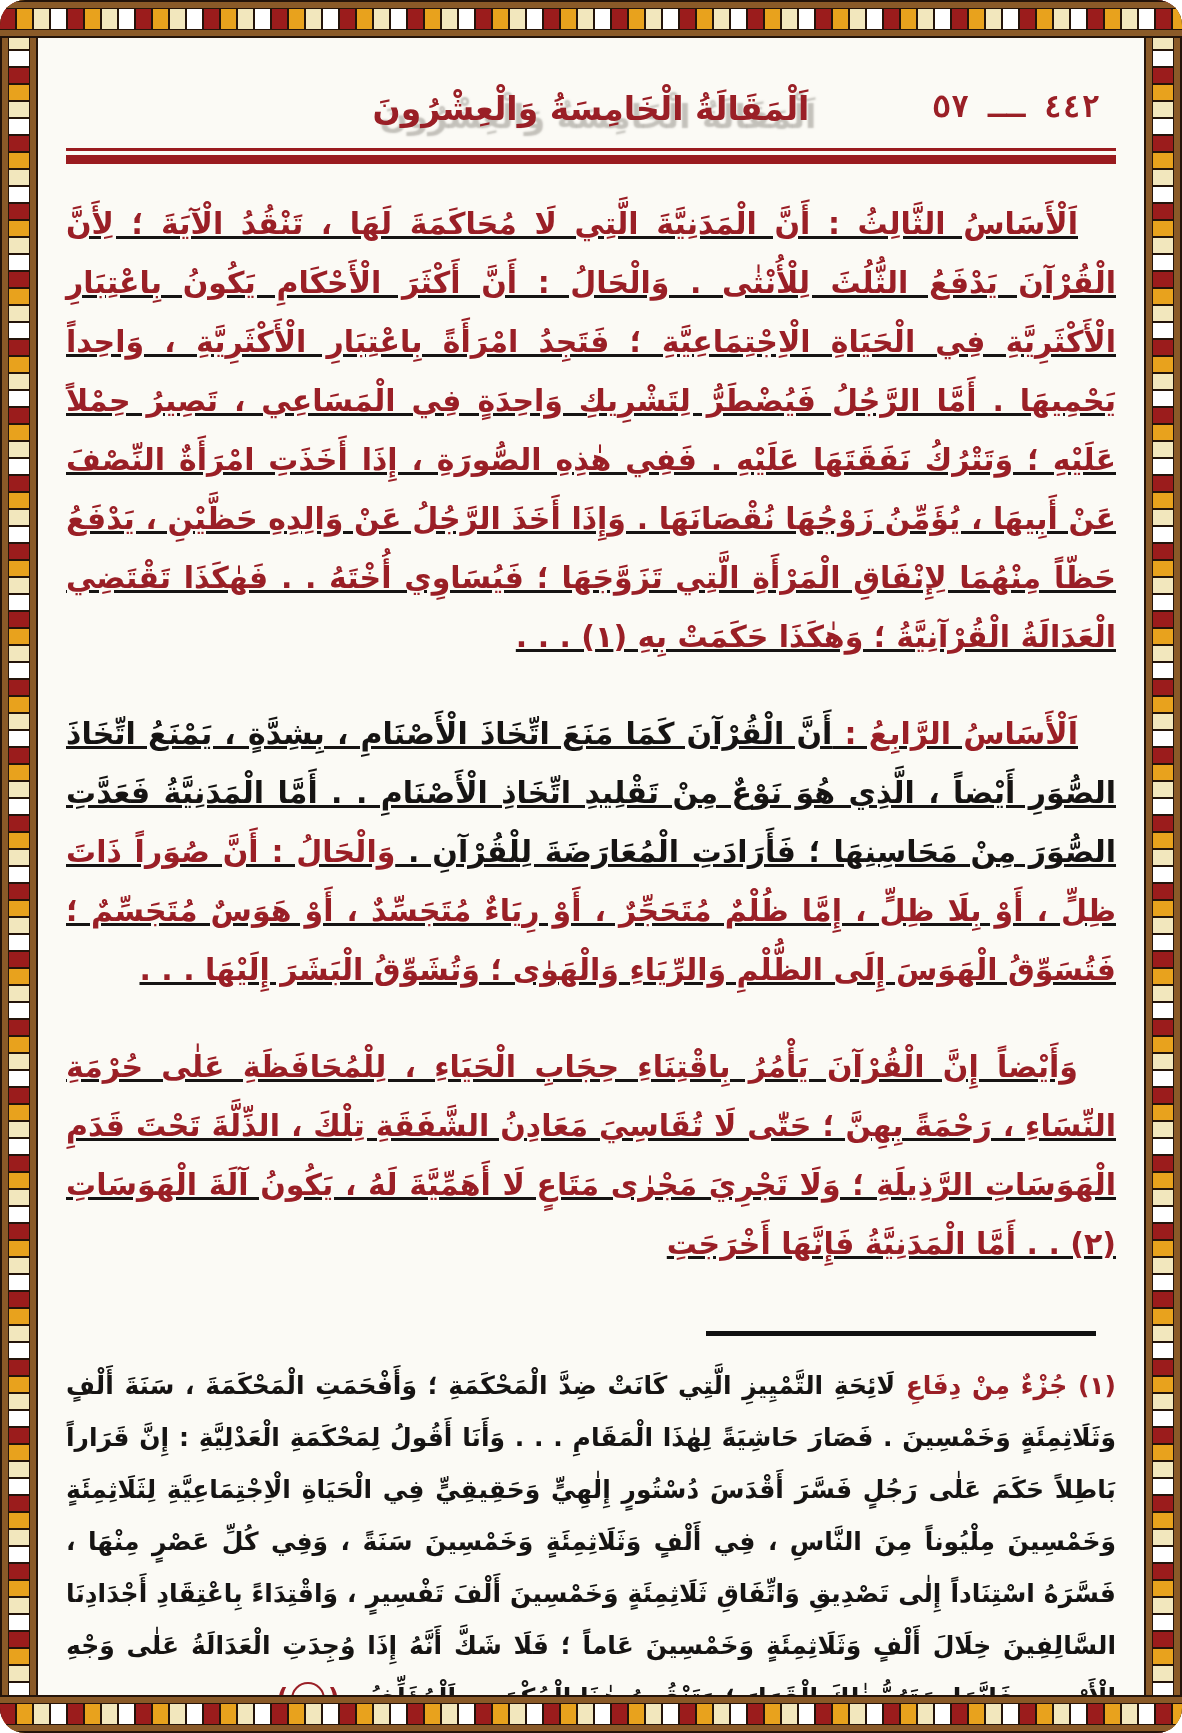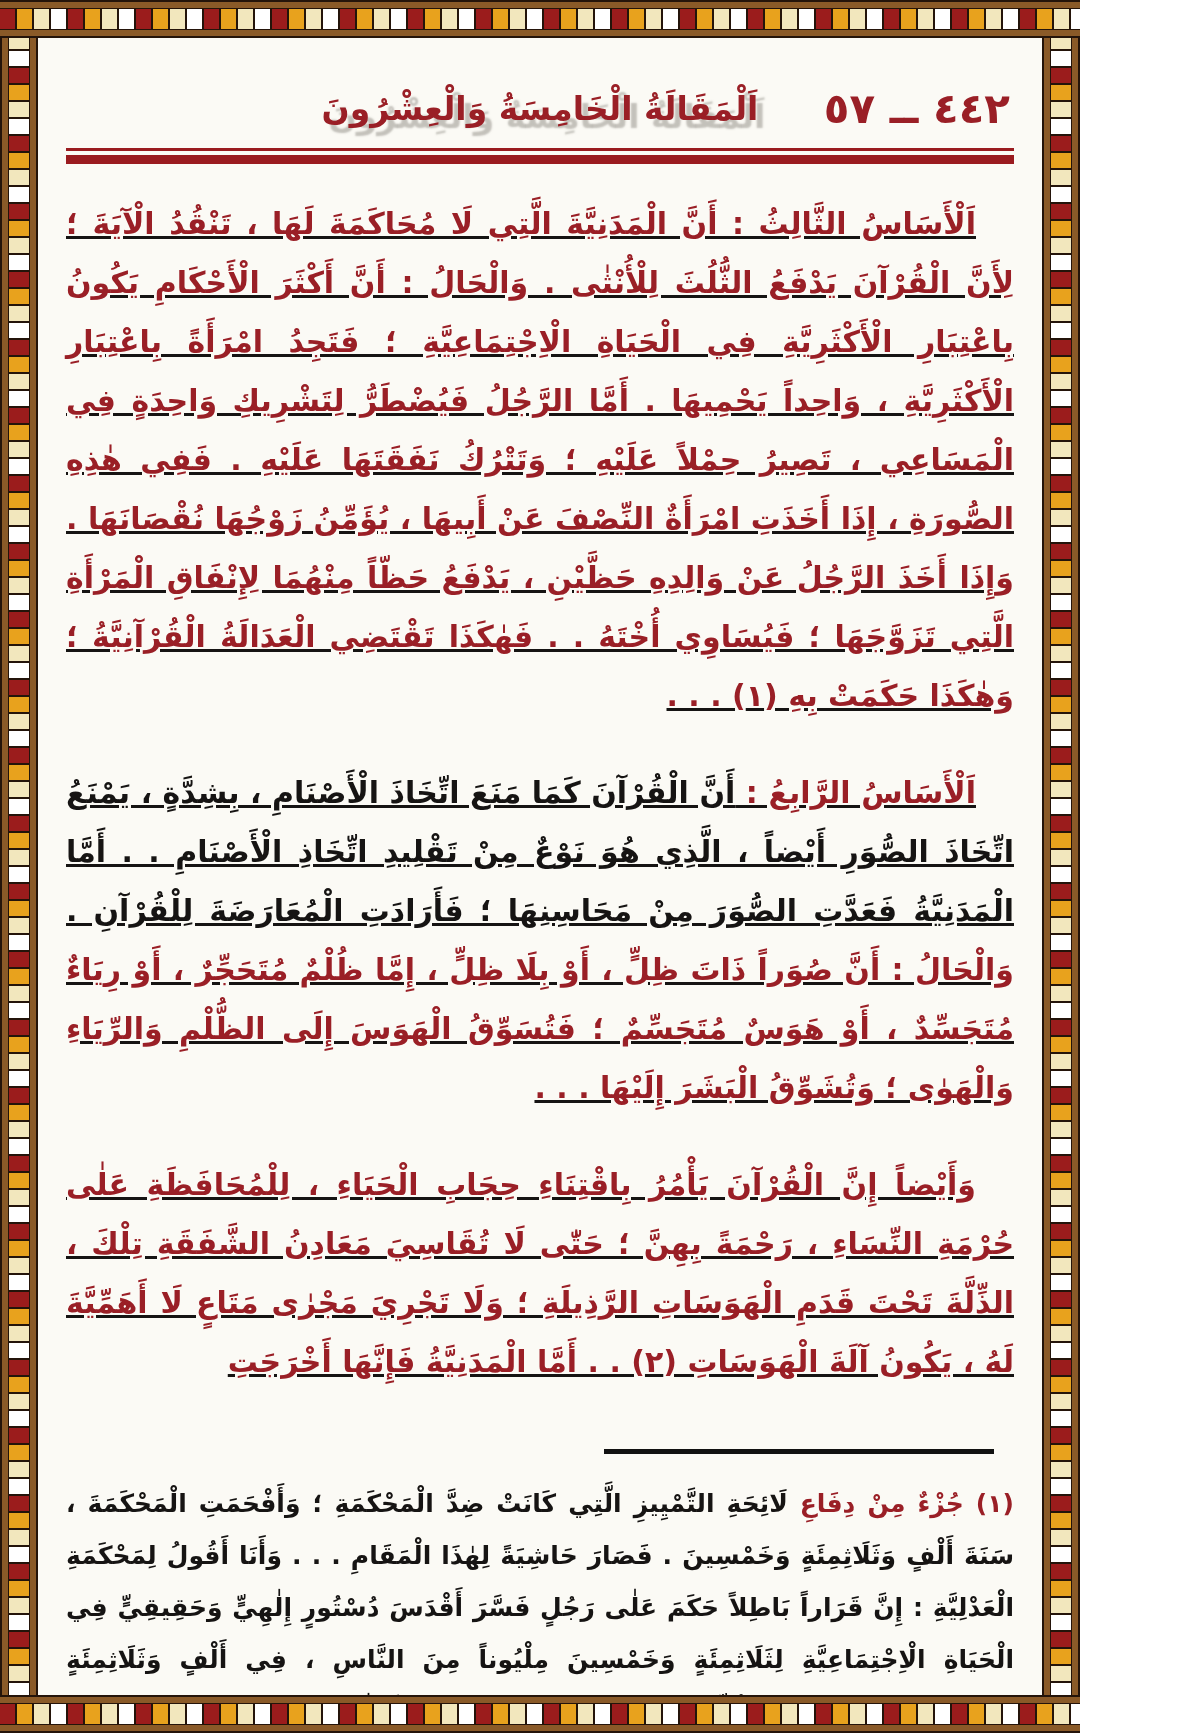--- a/index.html
+++ b/index.html
@@ -1,21 +1,22 @@
 <!DOCTYPE html>
 <html lang="ar" style="--text-red: #9a1f26; --text-black: #161413; --rule-red: #9a1b1f; --border-red: #9b1c1c; --border-gold: #e8a21d; --border-cream: #f2e7bd; --border-white: #ffffff; --border-brown: #8a5a28; --border-outline: #24140a; --page-bg: #fbfaf5;"><head>
 <meta charset="utf-8">
 <style>
   html,body{margin:0;padding:0;}
   .page{
     position:relative;
-    width:1080px;height:1733px;
+    width:1182px;height:1733px;
     background:var(--page-bg,#fbfaf5);
     font-family:"DejaVu Sans",sans-serif;
     overflow:hidden;
+    border-radius:25px;
   }
   
   .strip{position:absolute;z-index:2;}
   .strip-h{
     left:0;right:0;height:38px;
     background-image:
       linear-gradient(180deg,
         var(--border-outline,#24140a) 0 2px,
         var(--border-brown,#8a5a28) 2px 8px,
         var(--border-outline,#24140a) 8px 9px,
@@ -70,24 +71,25 @@
   .header-row{position:relative;height:62px;}
   .page-title{
     position:absolute;left:0;right:0;top:0;
     text-align:center;
     font-size:33px;font-weight:bold;
     color:var(--text-red,#9a1f26);
     line-height:62px;
     text-shadow:7px 8px 2px rgba(150,146,138,.55);
   }
   .page-numbers{
-    position:absolute;right:4px;top:0;
-    font-size:42px;font-weight:bold;
+    position:absolute;right:16px;top:0;
+    font-size:31px;font-weight:bold;
     color:var(--text-red,#9a1f26);
     line-height:62px;
+    font-family:Liberation Mono, monospace;
   }
   .rules{margin:8px 0 30px;}
   .rule-thin{border-top:3px solid var(--rule-red,#9a1b1f);}
   .rule-thick{height:9px;margin-top:4px;background:var(--rule-red,#9a1b1f);}
 
   .body-para{
     margin:0 0 38px;
     font-size:30px;font-weight:bold;
     line-height:59px;
     text-align:justify;

